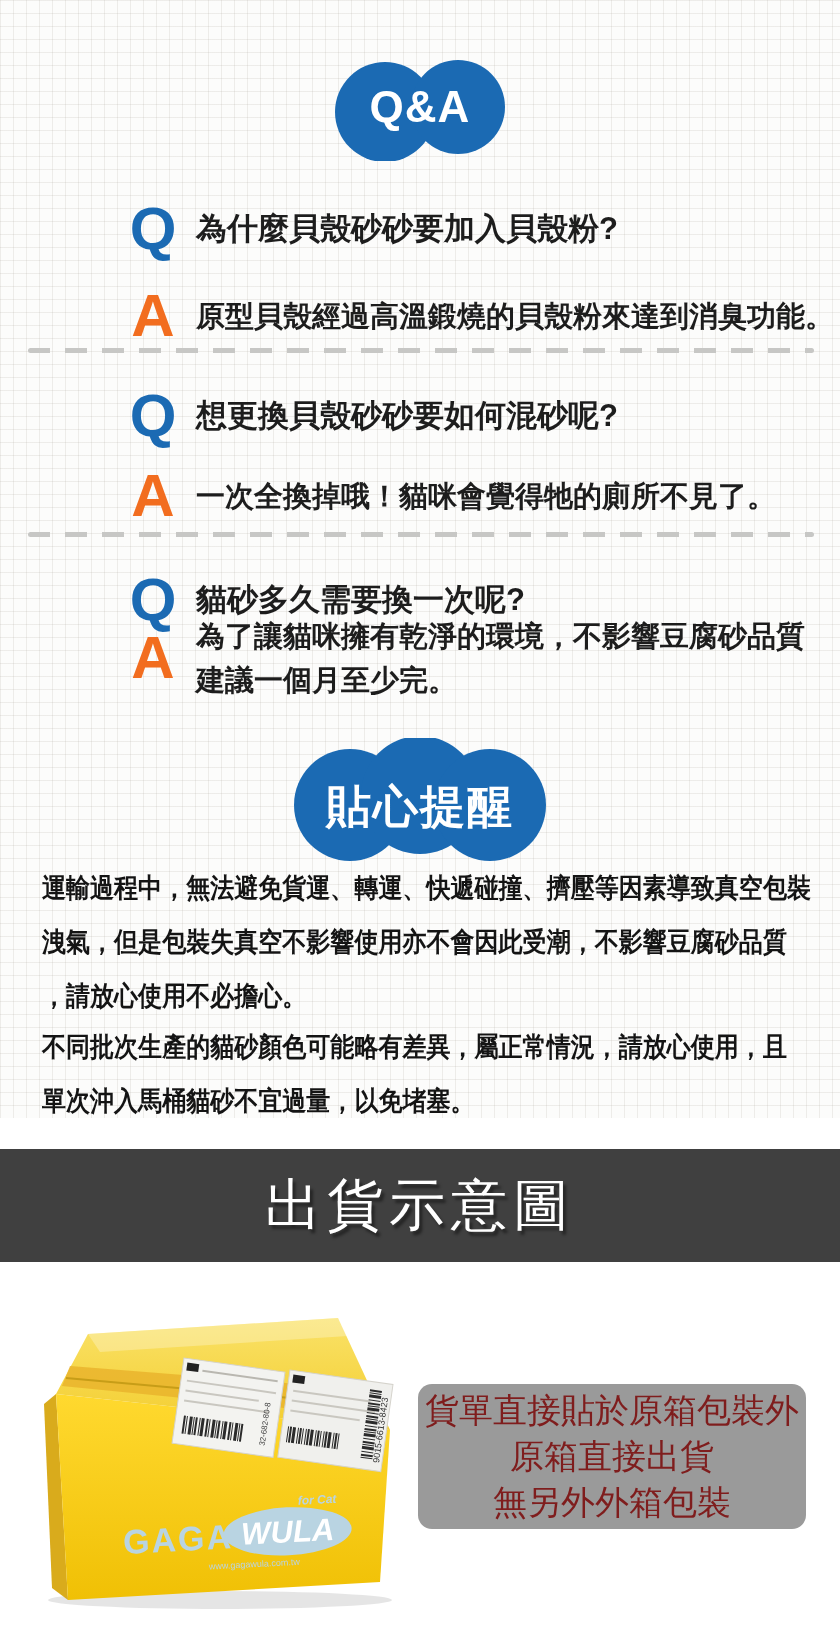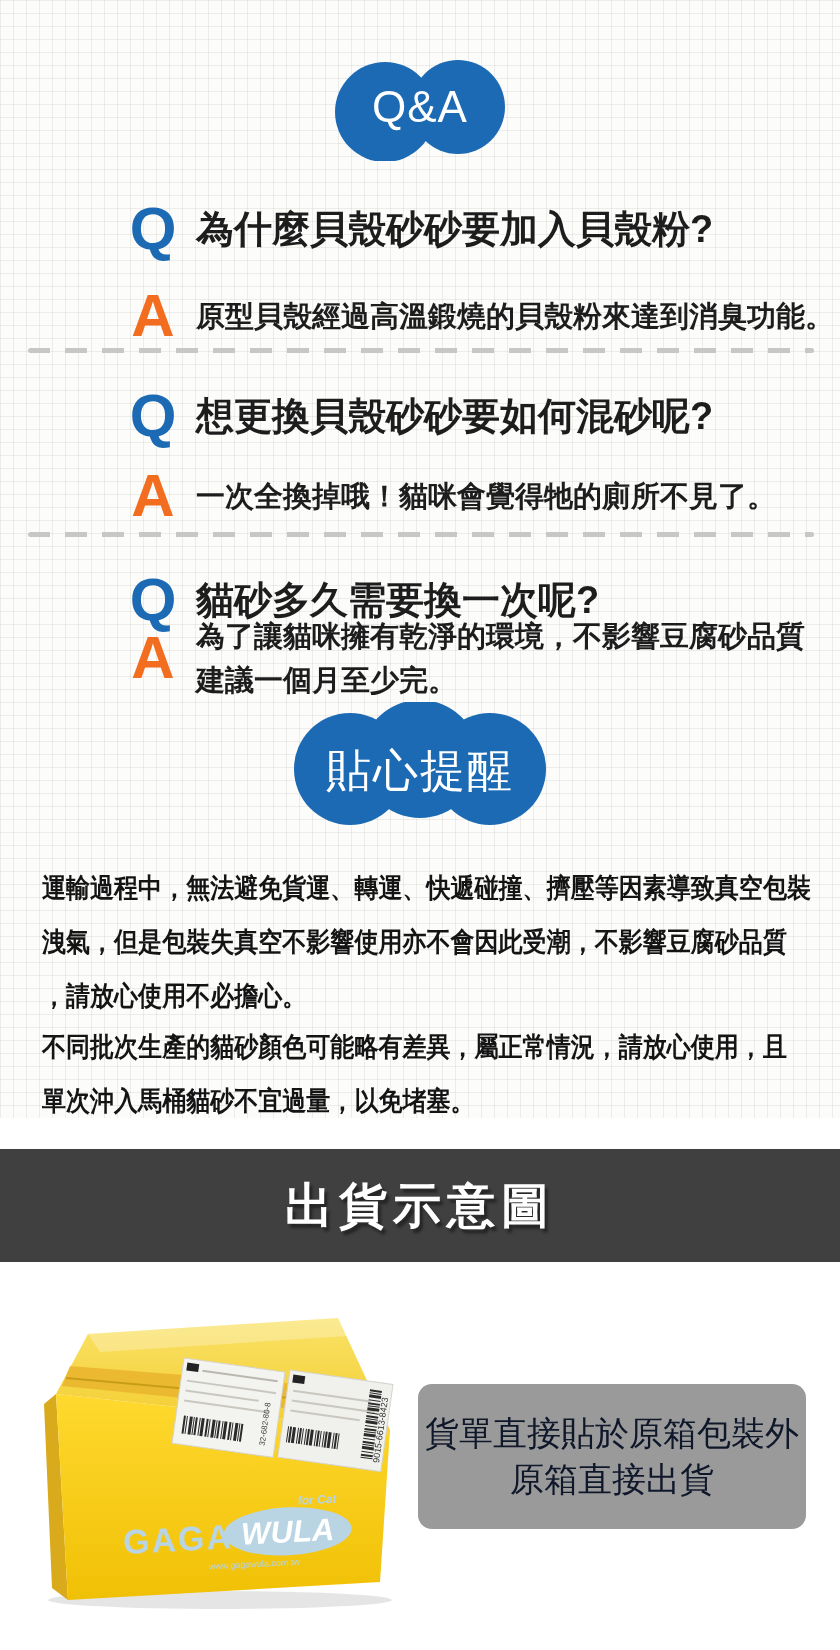--- a/index.html
+++ b/index.html
@@ -16,58 +16,58 @@
     background-image:
       linear-gradient(rgba(184,178,170,.22) 1px, transparent 1px),
       linear-gradient(90deg, rgba(184,178,170,.22) 1px, transparent 1px);
     background-size:13px 13px;
   }
   
   .qa-badge{position:absolute;top:57px;left:327px;width:186px;height:104px;}
   .qa-badge svg{position:absolute;inset:0;}
   .badge-text{
     position:absolute;inset:0;display:flex;align-items:center;justify-content:center;
-    color:#fff;font-weight:400;font-size:44px;letter-spacing:1px;padding-bottom:4px;
+    color:#fff;font-weight:700;font-size:44px;letter-spacing:1px;padding-bottom:4px;
   }
   
   .qa-row{position:absolute;left:128px;display:flex;align-items:center;gap:18px;}
   .big-letter{width:50px;text-align:center;font-size:60px;line-height:64px;font-weight:800;}
   .q-letter{color:#1b6ab3;}
   .a-letter{color:#f26d1f;}
-  .question{font-size:38px;font-weight:700;white-space:nowrap;}
+  .question{font-size:31px;font-weight:700;white-space:nowrap;}
   .answer .ans-line{font-size:29px;font-weight:700;line-height:44px;white-space:nowrap;}
   .dashline{
     position:absolute;left:28px;width:786px;height:5px;
     background:repeating-linear-gradient(90deg,#c7c7c5 0 22px,transparent 22px 37px);
     border-radius:3px;
   }
   
-  .reminder-badge{position:absolute;top:702px;left:284px;width:272px;height:124px;}
+  .reminder-badge{position:absolute;top:738px;left:284px;width:272px;height:124px;}
   .reminder-badge svg{position:absolute;inset:0;}
   .reminder-badge .badge-text{font-size:45px;letter-spacing:2px;padding-top:14px;padding-bottom:0;}
   
   .para{position:absolute;left:42px;font-weight:700;color:#141414;}
   .pline{font-size:27px;line-height:54px;white-space:nowrap;transform:scaleX(.89);transform-origin:left center;}
   
   .banner{
     position:absolute;top:1149px;left:0;width:840px;height:113px;background:#404040;
     display:flex;align-items:center;justify-content:center;
   }
   .banner-title{
-    color:#fff;font-size:48px;font-weight:700;letter-spacing:6px;
+    color:#fff;font-size:56px;font-weight:400;letter-spacing:6px;
     text-shadow:3px 4px 3px rgba(0,0,0,.45);
   }
   
   .box-photo{position:absolute;top:1282px;left:38px;width:366px;height:330px;}
   .note-card{
     position:absolute;top:1384px;left:418px;width:388px;height:145px;
     background:#9a9a9a;border-radius:14px;
     display:flex;flex-direction:column;align-items:center;justify-content:center;gap:5px;
   }
-  .note-line{color:#0f172a;font-size:34px;line-height:41px;font-weight:400;white-space:nowrap;}
+  .note-line{color:#7f1d1d;font-size:34px;line-height:41px;font-weight:400;white-space:nowrap;}
 </style>
 </head>
 <body>
 
 <div class="page">
 
   <div class="grid-bg"></div>
 
   <div class="qa-badge">
     <svg viewBox="0 0 186 104" width="186" height="104">
@@ -183,15 +183,16 @@
       <ellipse cx="165" cy="18" rx="64" ry="24" fill="#b9d4e2"></ellipse>
       <text x="165" y="29" font-size="31" font-weight="bold" font-style="italic" text-anchor="middle" fill="#ffffff" font-family="Liberation Sans, sans-serif">WULA</text>
       <text x="196" y="-8" font-size="12" font-style="italic" font-weight="bold" text-anchor="middle" fill="#b9d4e2" font-family="Liberation Sans, sans-serif">for Cat</text>
       <text x="130" y="52" font-size="9" text-anchor="middle" fill="#b9d4e2" font-family="Liberation Sans, sans-serif">www.gagawula.com.tw</text>
     </g>
   </svg>
 
   <div class="note-card">
     <div class="note-line">貨單直接貼於原箱包裝外</div>
     <div class="note-line">原箱直接出貨</div>
+    <div class="note-line">無另外外箱包裝</div>
   </div>
 
 </div>
 
 </body></html>

